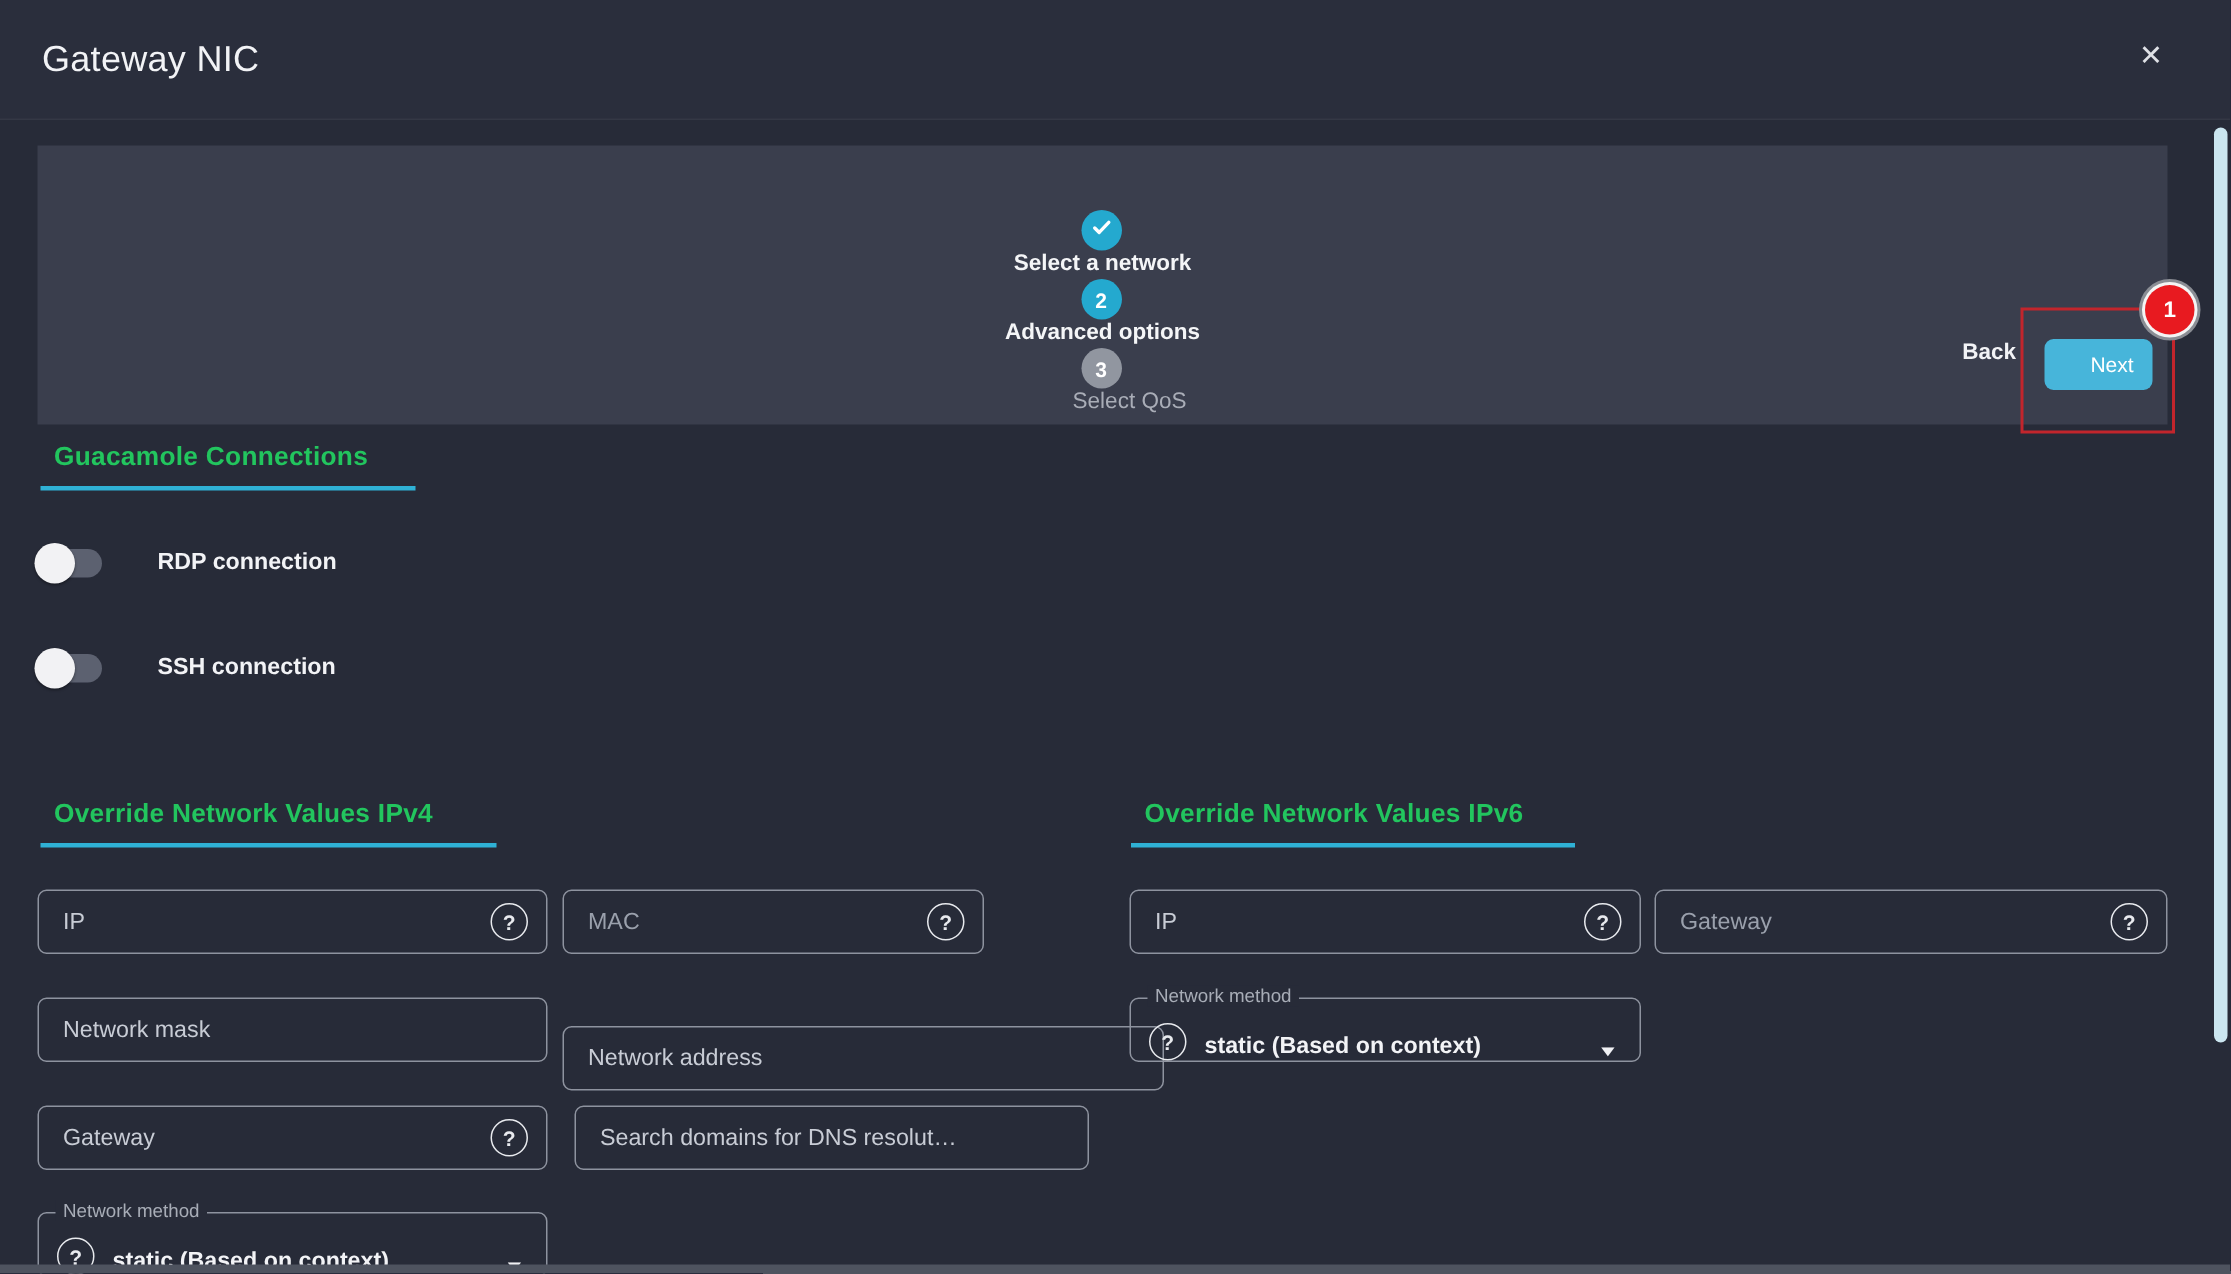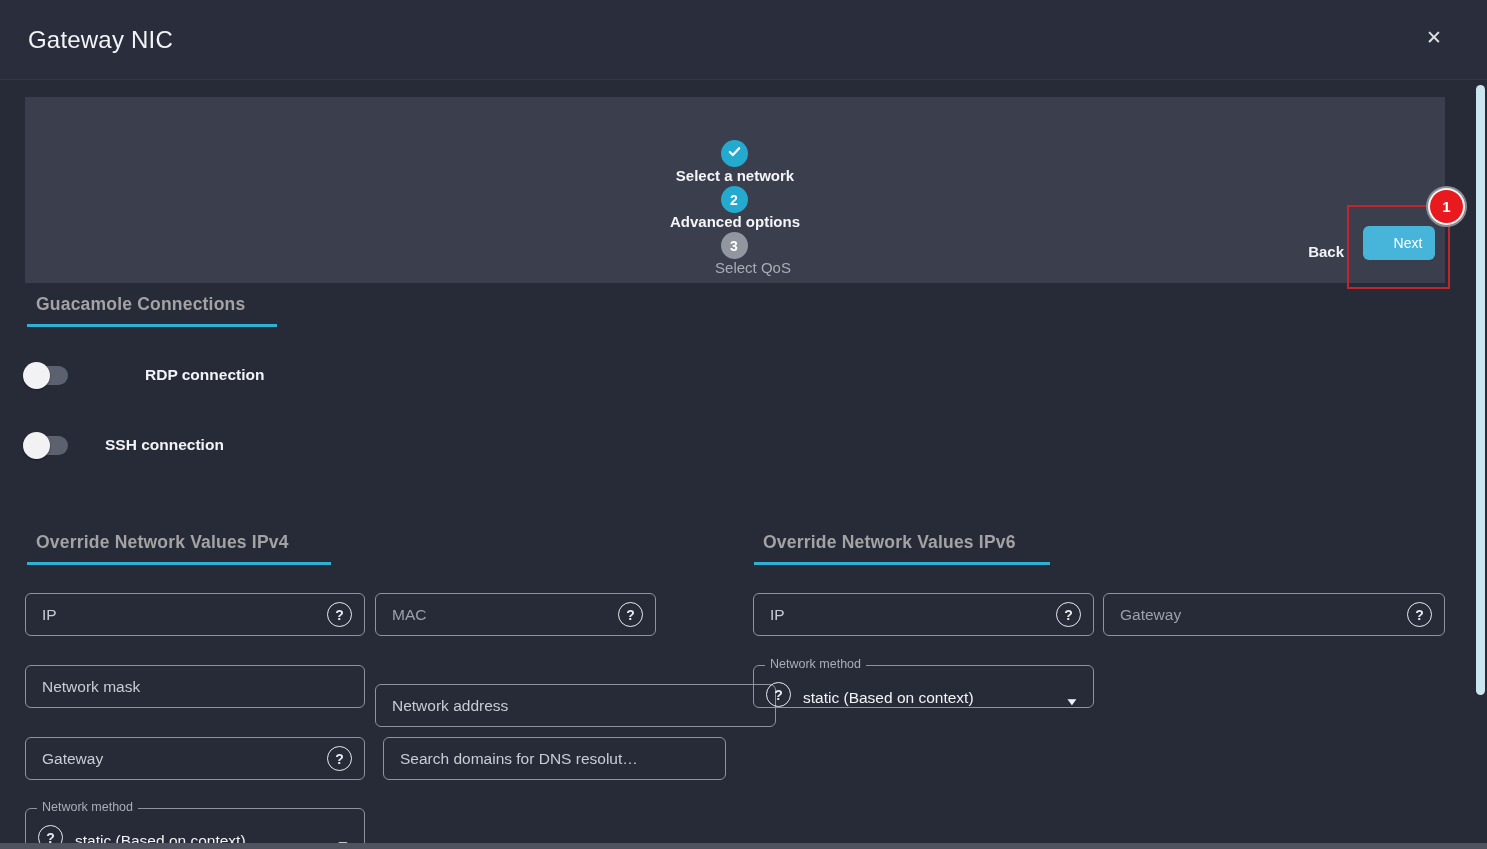--- a/index.html
+++ b/index.html
@@ -23,36 +23,36 @@
   .step-circle.done, .step-circle.active { background:#24a9cf; }
   .step-circle.pending { background:#9196a0; }
   .step-num { color:#fff; font-size:14px; font-weight:700; }
   .step-label { margin:0 10px 0 12px; font-size:15px; font-weight:700; color:#f4f5f7; white-space:nowrap; }
   .step-label.dim { color:#a9adb7; font-weight:400; margin-right:0;margin-left:38px; }
   .connector { flex:1 1 auto; height:2px; margin:0 10px; }
   .connector.done { background:#27abd1; }
   .connector.pending { background:#8b8f9a; }
   .check-svg { width:15px; height:15px; }
 
-  .panel-btns { position:absolute; right:10px; top:129px; display:flex; align-items:flex-end; }
+  .panel-btns { position:absolute; right:10px; top:129px; display:flex; align-items:flex-start; }
   .back-btn { color:#f2f3f6; font-size:15px; font-weight:700; margin-right:19px; cursor:pointer; }
   .next-btn { width:72px; height:34px; background:#47b5da; border:none; border-radius:6px;
               color:#fff; font-size:14px; font-family:"Liberation Sans",sans-serif; cursor:pointer;padding-left:18px; }
 
   
   .anno-box { position:absolute; left:1347px; top:205px; width:103px; height:84px;
               border:2px solid #c2252c; z-index:30; pointer-events:none; }
   .anno-badge { position:absolute; left:1430px; top:190px; width:33px; height:33px; border-radius:50%;
                 background:#e81a20; color:#fff; font-size:15px; font-weight:700; z-index:31;
                 display:flex; align-items:center; justify-content:center;
                 box-shadow:0 0 0 2px #f4f4f4, 0 0 0 4px #8a8d94; }
 
   
   .sec-heading { position:absolute; border-bottom:3px solid #2fb1d5; padding:0 0 9px 9px; }
-  .sec-heading span { color:#a3a3a3; font-size:17.5px; font-weight:700; letter-spacing:.2px; white-space:nowrap; }
+  .sec-heading span { color:#22c55e; font-size:17.5px; font-weight:700; letter-spacing:.2px; white-space:nowrap; }
 
   
   .toggle-row { position:absolute; left:24px; display:flex; align-items:center; height:28px; }
   .toggle { position:relative; width:44px; height:19px; border-radius:10px; background:#5c6170; cursor:pointer; flex:0 0 auto; }
   .toggle .knob { position:absolute; left:-1px; top:-4px; width:27px; height:27px; border-radius:50%;
                   background:#f2f2f4; box-shadow:0 1px 2px rgba(0,0,0,.4); }
   .toggle-label { margin-left:37px; color:#f2f3f6; font-size:15.5px; font-weight:700; }
 
   
   .field { position:absolute; height:43px; border:1px solid #8e939f; border-radius:6px;
@@ -64,21 +64,21 @@
   .help-circle { flex:0 0 auto; width:25px; height:25px; margin-right:12px; border:1.7px solid #e8eaee;
                  border-radius:50%; color:#e8eaee; font-size:14px; font-weight:700;
                  display:flex; align-items:center; justify-content:center; cursor:pointer; }
 
   
   .dropdown { position:absolute; height:43px; border:1px solid #8e939f; border-radius:6px;
               display:flex; align-items:flex-end; cursor:pointer; }
   .dropdown .legend { position:absolute; top:-9px; left:11px; padding:0 5px; background:#272b38;
                       color:#a8adb7; font-size:12.5px; }
   .dropdown .help-circle { margin:0 0 0 12px; }
-  .dd-value { margin-left:12px; color:#f2f3f6; font-size:15.5px; font-weight:400; flex:1 1 auto; white-space:nowrap;margin-top:40px; }
+  .dd-value { margin-left:12px; color:#f2f3f6; font-size:15.5px; font-weight:700; flex:1 1 auto; white-space:nowrap;margin-top:40px; }
   .dd-caret { flex:0 0 auto; margin-right:16px; color:#f0f1f4; font-size:10px; transform:scaleX(1.5); }
 
   
   .scroll-thumb { position:absolute; left:1476px; top:85px; width:9px; height:610px;
                   background:#cbe6f0; border-radius:5px; z-index:40; cursor:pointer; }
   .bottom-strip { position:absolute; left:0; top:843px; width:1487px; height:6px; background:#4e535f; }
 </style>
 </head>
 <body>
 
@@ -120,21 +120,21 @@
     </div>
   </div>
 
   <div class="anno-box"></div>
   <div class="anno-badge">1</div>
 
   <div class="sec-heading" style="left:27px; top:294px; width:250px;">
     <span>Guacamole Connections</span>
   </div>
 
-  <div class="toggle-row" style="top:361px;gap:40px;">
+  <div class="toggle-row" style="top:361px;">
     <div class="toggle">
         <div class="knob"></div>
       </div>
     <div class="toggle-label">RDP connection</div>
   </div>
 
   <div class="toggle-row" style="top:431px;">
     <div class="toggle">
         <div class="knob"></div>
       </div>

